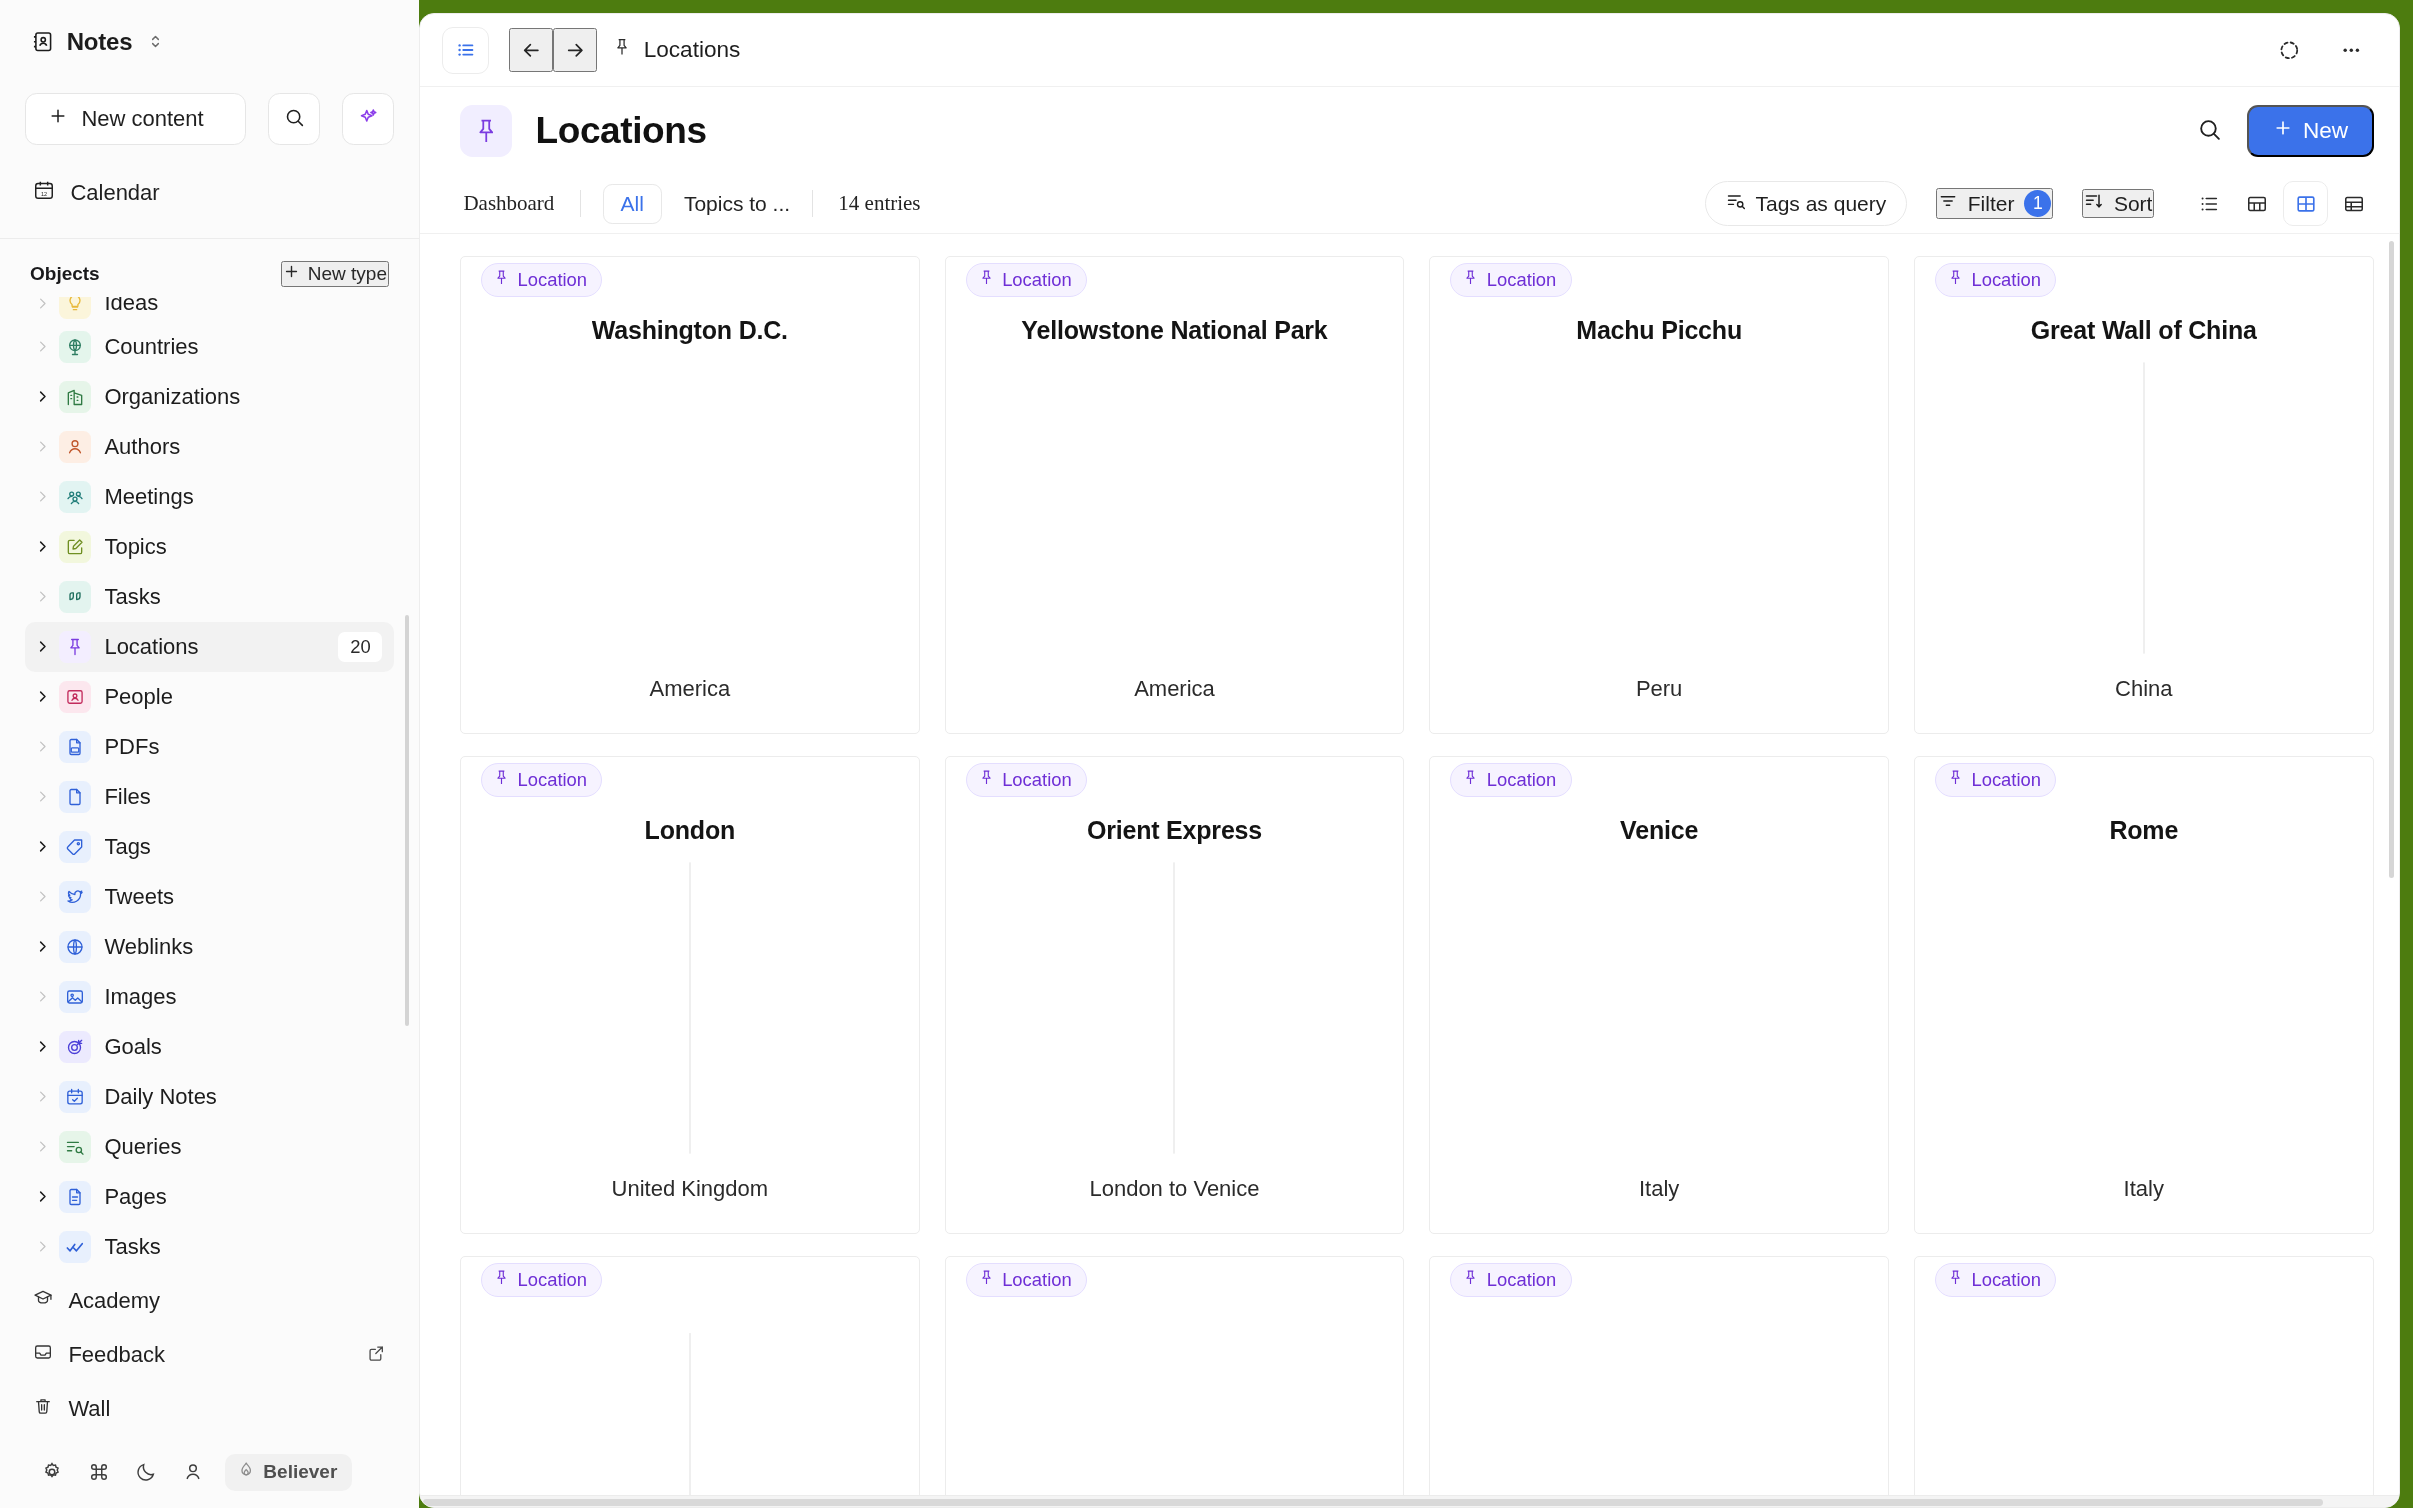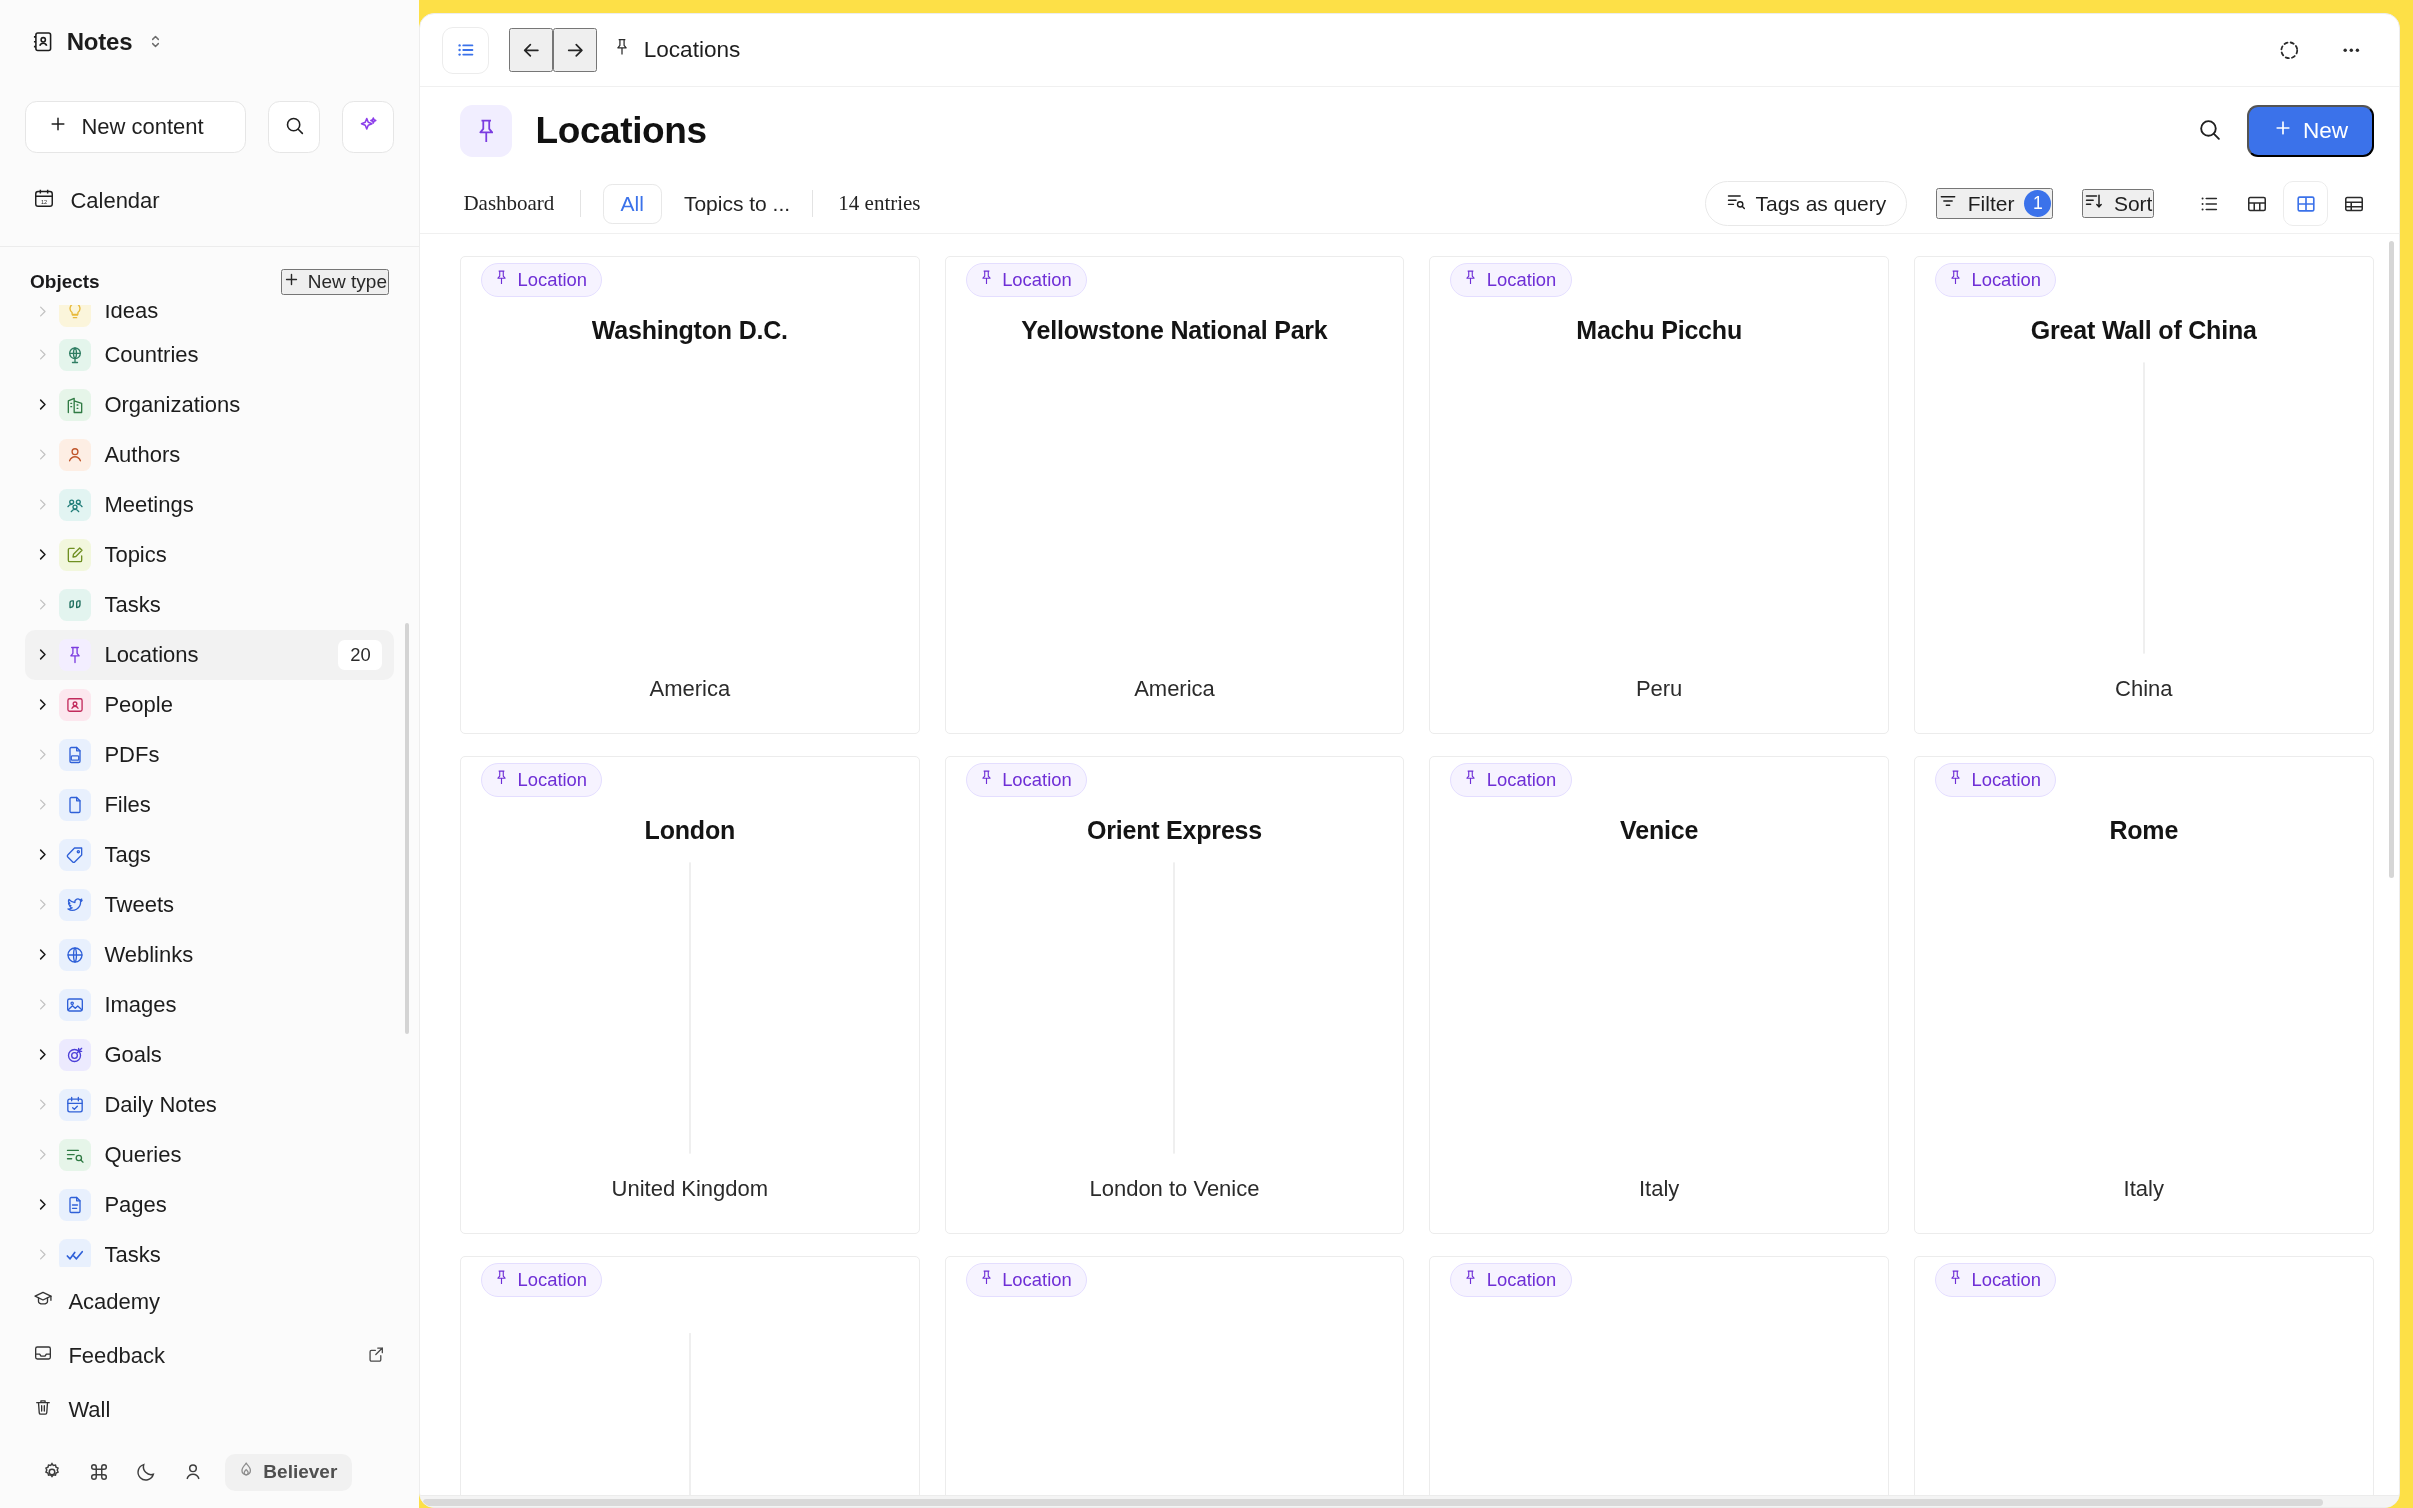--- a/index.html
+++ b/index.html
@@ -4,40 +4,40 @@
 <title>Locations</title>
 <style>
   * { box-sizing: border-box; margin: 0; padding: 0; }
   html, body {
     width: 2413px; height: 1508px;
     font-family: "Liberation Sans", sans-serif;
     background: #ffffff;
     overflow: hidden;
     -webkit-font-smoothing: antialiased;
   }
-  .app { display: flex; width: 2413px; height: 1508px; background: #fde047; }
+  .app { display: flex; width: 2413px; height: 1508px; background: #4d7c0f; }
 
   
   .sidebar {
     width: 419px; height: 1508px;
     background: #fbfbfb;
     display: flex; flex-direction: column;
     position: relative;
     flex: 0 0 419px;
   }
   .sb-top { padding: 18.4px 25px 0 25px; }
   .space-row {
     display: flex; align-items: center; gap: 11.7px;
     height: 47px; padding: 0 5px; border-radius: 8.4px;
   }
   .space-icon { width: 25px; height: 25px; display: flex; align-items: center; justify-content: center; }
   .space-name { font-size: 24px; font-weight: 700; color: #1c1c1c; letter-spacing: -0.2px; }
   .chevv { width: 22px; height: 22px; display:flex; align-items:center; justify-content:center; }
 
-  .sb-actions { display: flex; gap: 22px; margin-top: 36px; }
+  .sb-actions { display: flex; gap: 22px; margin-top: 28px; }
   .newcontent-btn {
     flex: 1 1 auto; height: 52px;
     border: 0.8px solid #e6e6e6; border-radius: 11.7px; background: #ffffff;
     display: flex; align-items: center; gap: 13.4px; padding-left: 22px;
     font-size: 22px; color: #1f1f1f;
   }
   .sq-btn {
     width: 52px; height: 52px; border: 0.8px solid #e6e6e6; border-radius: 11.7px;
     background: #ffffff; display: flex; align-items: center; justify-content: center;
     flex: 0 0 52px;

